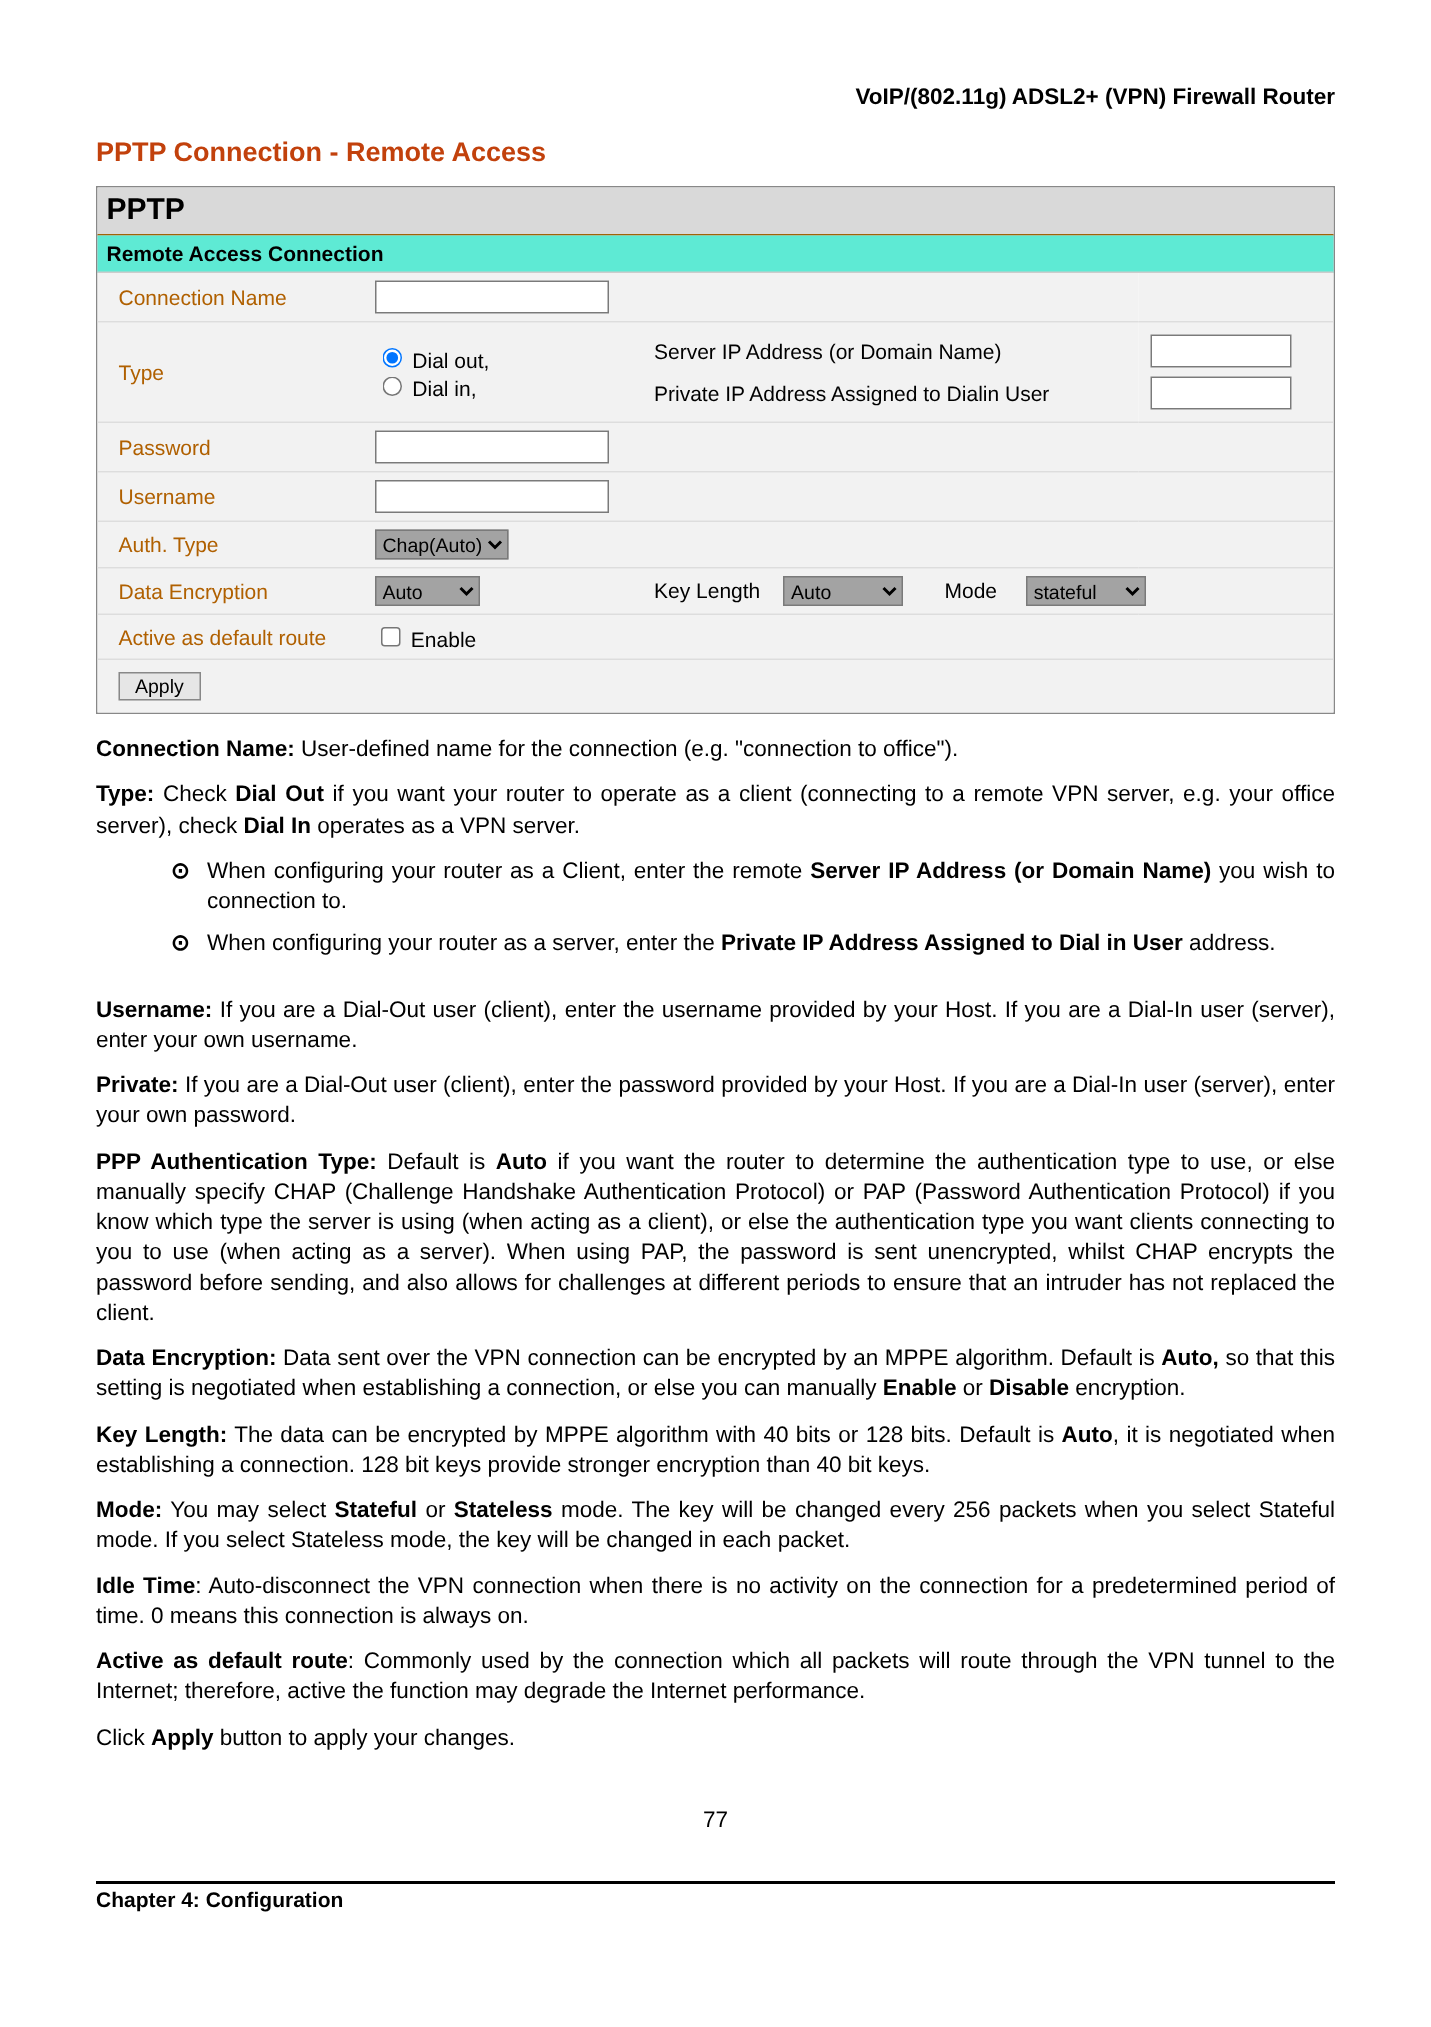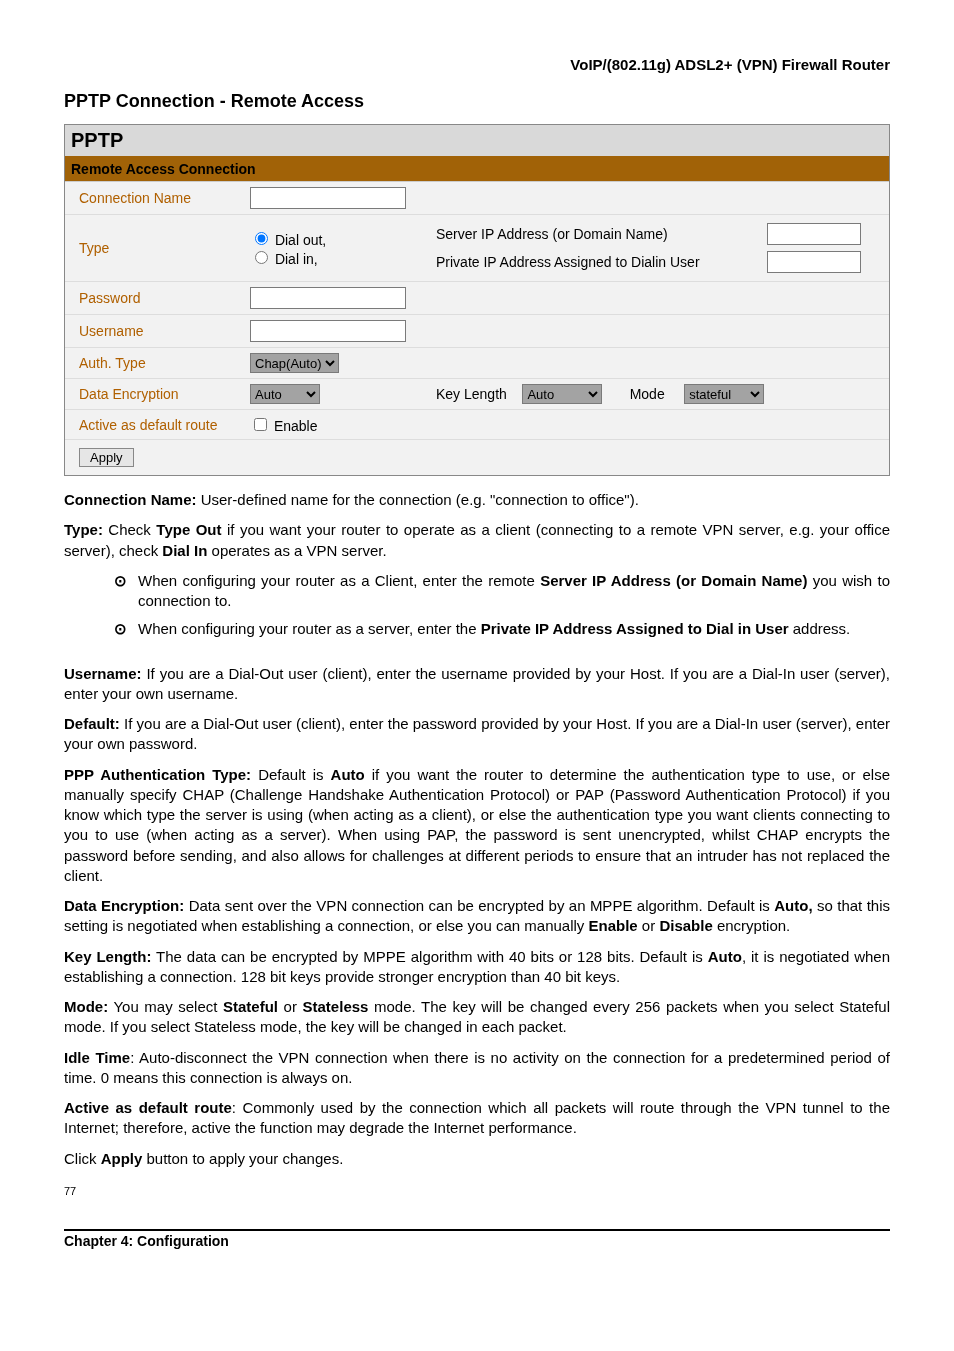--- a/index.html
+++ b/index.html
@@ -11,40 +11,40 @@
     width: 954px;
     box-sizing: border-box;
   }
   .header-right {
     text-align: right;
     font-weight: bold;
     font-size: 15px;
     margin-bottom: 18px;
   }
   h2.section-title {
-    color: #000000;
+    color: #c2410c;
     font-size: 18px;
     margin: 0 0 12px 0;
   }
   .panel {
     border: 1px solid #888;
     width: 100%;
     box-sizing: border-box;
     background: #fff;
     font-size: 14px;
   }
   .panel-title {
     background: #d9d9d9;
     font-weight: bold;
     font-size: 20px;
     padding: 4px 6px;
     border-bottom: 1px solid #a16207;
   }
   .subheader {
-    background: #a16207;
+    background: #5eead4;
     font-weight: bold;
     padding: 4px 6px;
     border-bottom: 1px solid #ccc;
   }
   .panel-table {
     width: 100%;
     border-collapse: collapse;
   }
   .panel-table td {
     padding: 5px 8px;
@@ -120,23 +120,23 @@
     border-top: 2px solid #000;
     margin-top: 32px;
     padding-top: 2px;
     display: flex;
     justify-content: space-between;
     align-items: flex-end;
     font-size: 14px;
   }
   .footer-rule .ch { font-weight: bold; }
   .page-num {
-    text-align: left;
-    font-size: 11px;
-    margin-top: 16px;
+    text-align: center;
+    font-size: 15px;
+    margin-top: 36px;
   }
 </style>
 </head>
 <body>
 
 <div class="header-right">VoIP/(802.11g) ADSL2+ (VPN) Firewall Router</div>
 
 <h2 class="section-title">PPTP Connection - Remote Access</h2>
 
 <div class="panel">
@@ -202,30 +202,30 @@
       <td colspan="4"><button class="apply">Apply</button></td>
     </tr>
   </tbody>
     </table>
 </div>
 
 <div class="desc">
 
   <p><b>Connection Name:</b><span> User-defined name for the connection (e.g. "connection to office").</span></p>
 
-  <p><b>Type:</b><span> Check </span><b>Type Out</b><span> if you want your router to operate as a client (connecting to a remote VPN server, e.g. your office server), check </span><b>Dial In</b><span> operates as a VPN server.</span></p>
+  <p><b>Type:</b><span> Check </span><b>Dial Out</b><span> if you want your router to operate as a client (connecting to a remote VPN server, e.g. your office server), check </span><b>Dial In</b><span> operates as a VPN server.</span></p>
 
   <div class="bullets">
     <div class="b"><span>When configuring your router as a Client, enter the remote </span><b>Server IP Address (or Domain Name)</b><span> you wish to connection to.</span></div>
     <div class="b"><span>When configuring your router as a server, enter the </span><b>Private IP Address Assigned to Dial in User</b><span> address.</span></div>
   </div>
 
   <p><b>Username:</b><span> If you are a Dial-Out user (client), enter the username provided by your Host.   If you are a Dial-In user (server), enter your own username.</span></p>
 
-  <p><b>Default:</b><span> If you are a Dial-Out user (client), enter the password provided by your Host.   If you are a Dial-In user (server), enter your own password.</span></p>
+  <p><b>Private:</b><span> If you are a Dial-Out user (client), enter the password provided by your Host.   If you are a Dial-In user (server), enter your own password.</span></p>
 
   <p><b>PPP Authentication Type:</b><span> Default is </span><b>Auto</b><span> if you want the router to determine the authentication type to use, or else manually specify CHAP (Challenge Handshake Authentication Protocol) or PAP (Password Authentication Protocol) if you know which type the server is using (when acting as a client), or else the authentication type you want clients connecting to you to use (when acting as a server). When using PAP, the password is sent unencrypted, whilst CHAP encrypts the password before sending, and also allows for challenges at different periods to ensure that an intruder has not replaced the client.</span></p>
 
   <p><b>Data Encryption:</b><span> Data sent over the VPN connection can be encrypted by an MPPE algorithm. Default is </span><b>Auto,</b><span> so that this setting is negotiated when establishing a connection, or else you can manually </span><b>Enable</b><span> or </span><b>Disable</b><span> encryption.</span></p>
 
   <p><b>Key Length:</b><span> The data can be encrypted by MPPE algorithm with 40 bits or 128 bits. Default is </span><b>Auto</b><span>, it is negotiated when establishing a connection. 128 bit keys provide stronger encryption than 40 bit keys.</span></p>
 
   <p><b>Mode:</b><span> You may select </span><b>Stateful</b><span> or </span><b>Stateless</b><span> mode. The key will be changed every 256 packets when you select Stateful mode. If you select Stateless mode, the key will be changed in each packet.</span></p>
 
   <p><b>Idle Time</b><span>: Auto-disconnect the VPN connection when there is no activity on the connection for a predetermined period of time. 0 means this connection is always on.</span></p>

